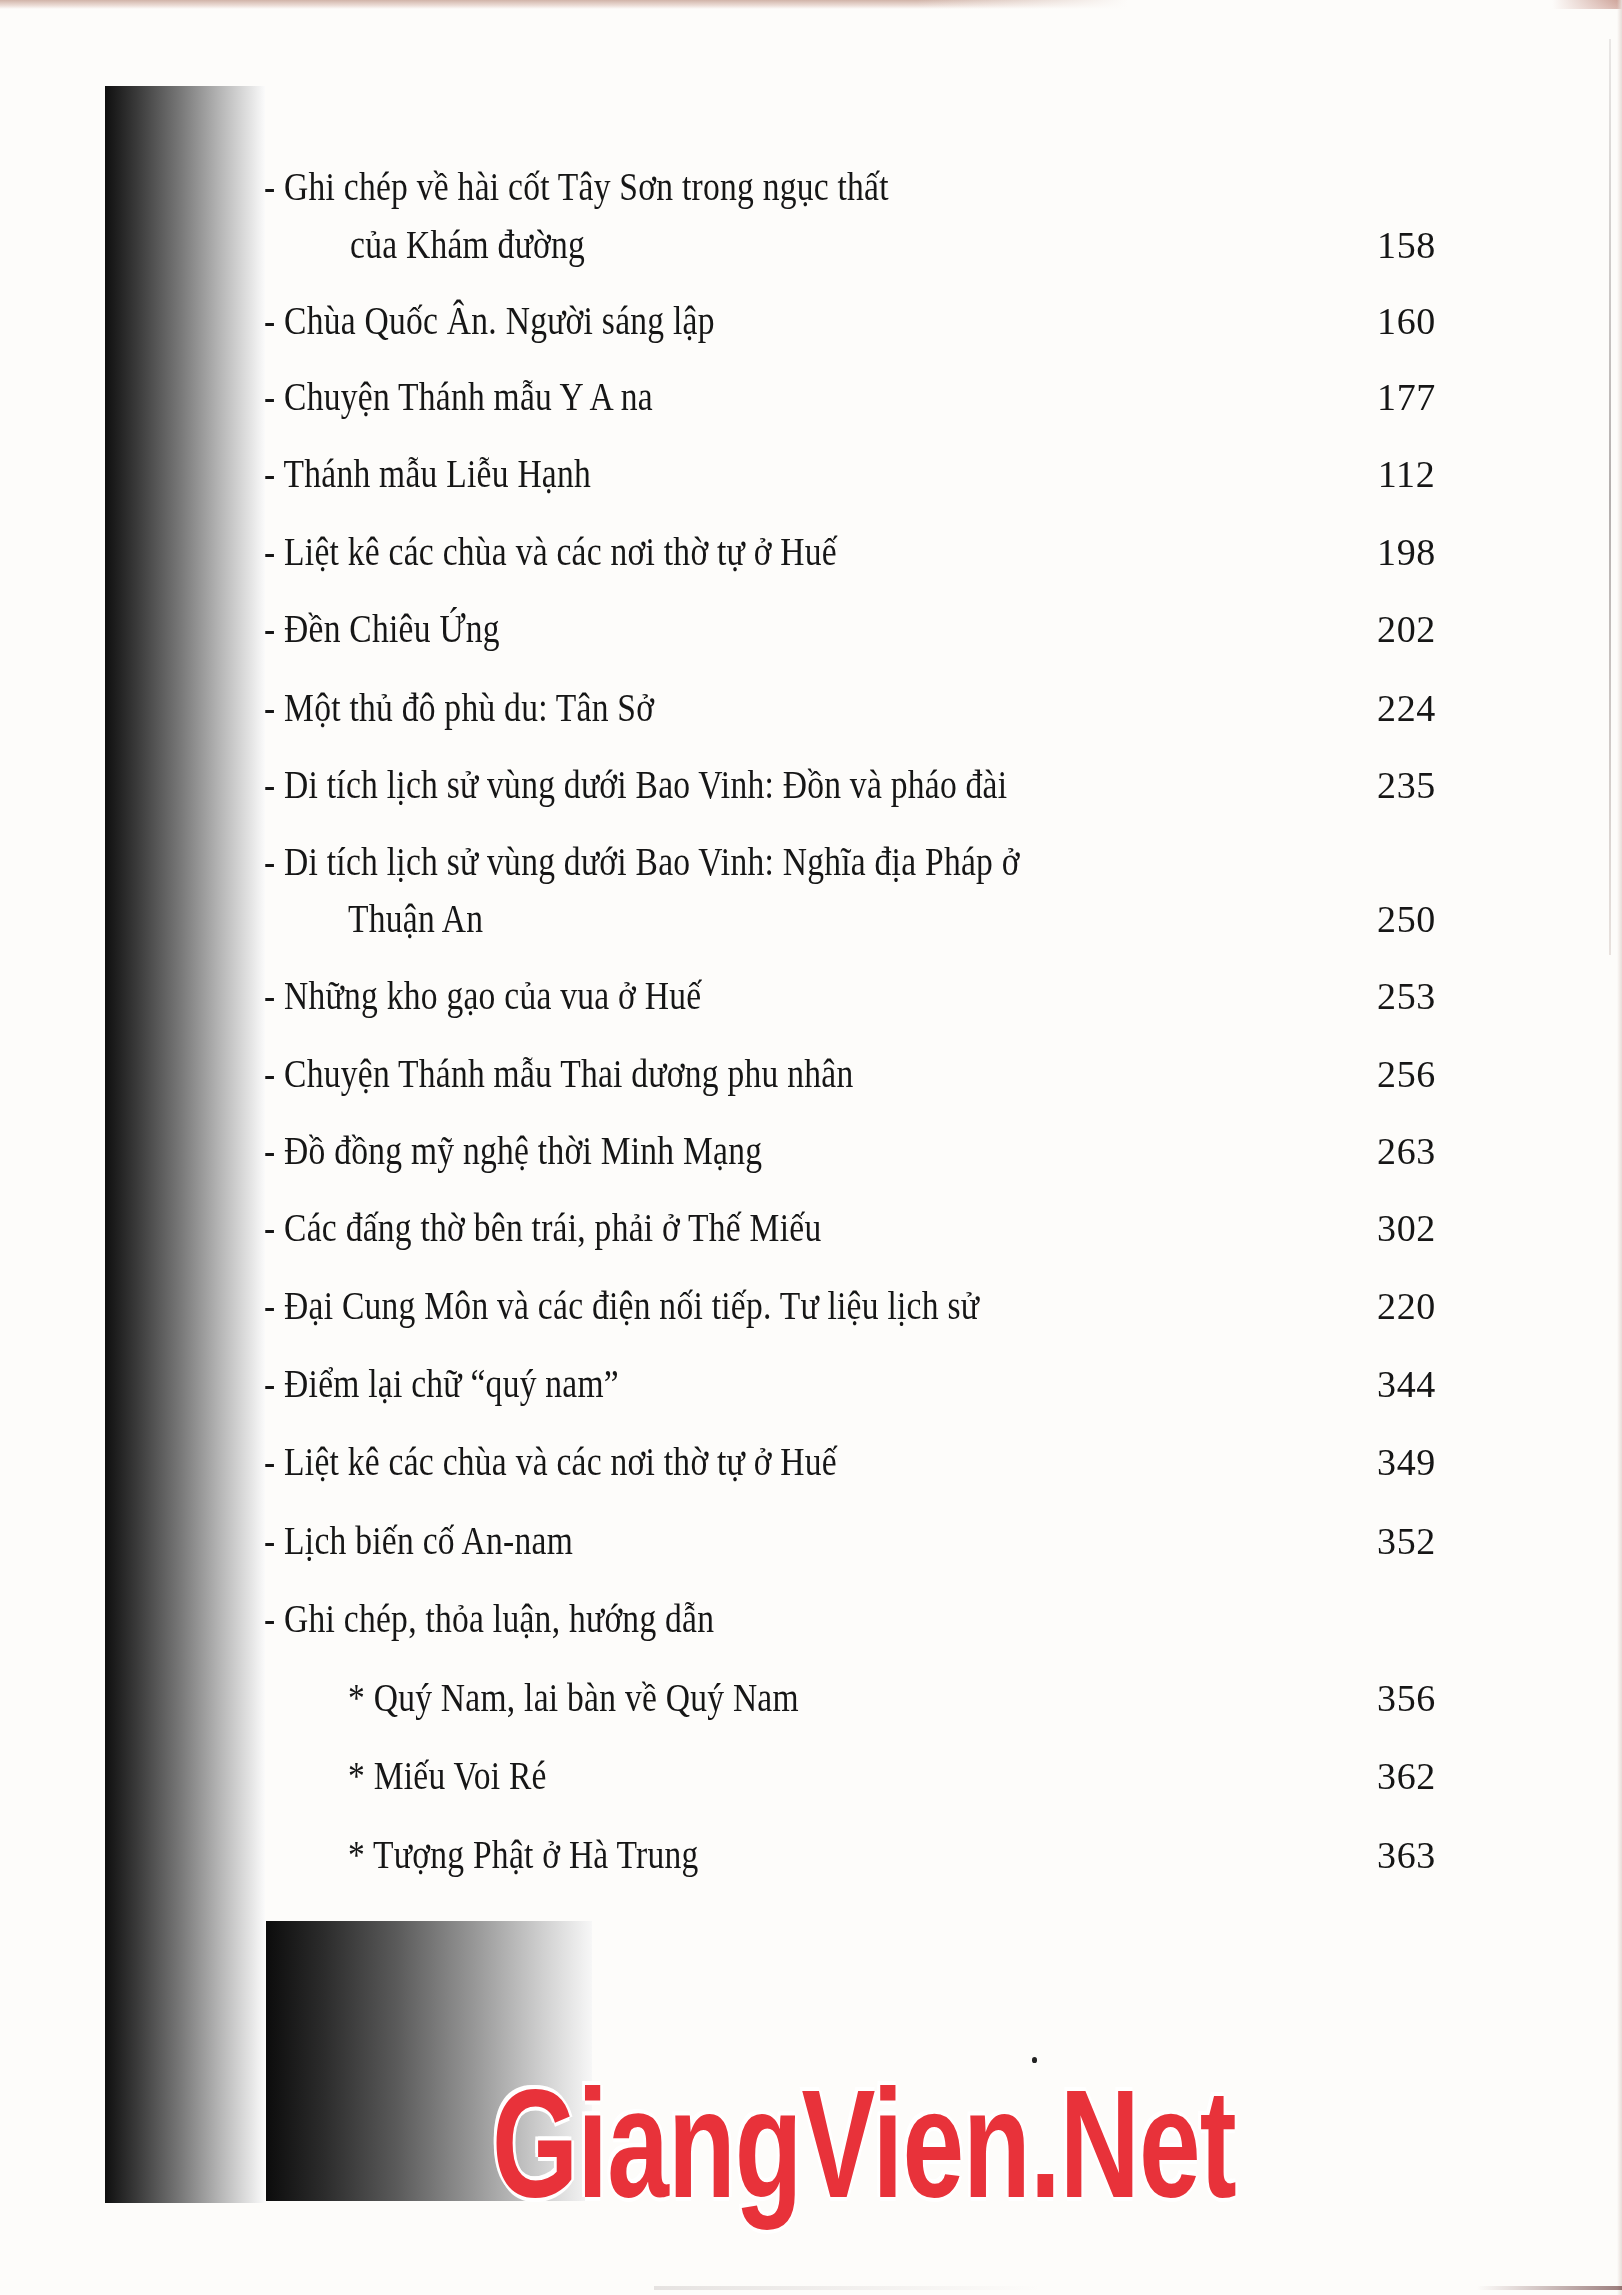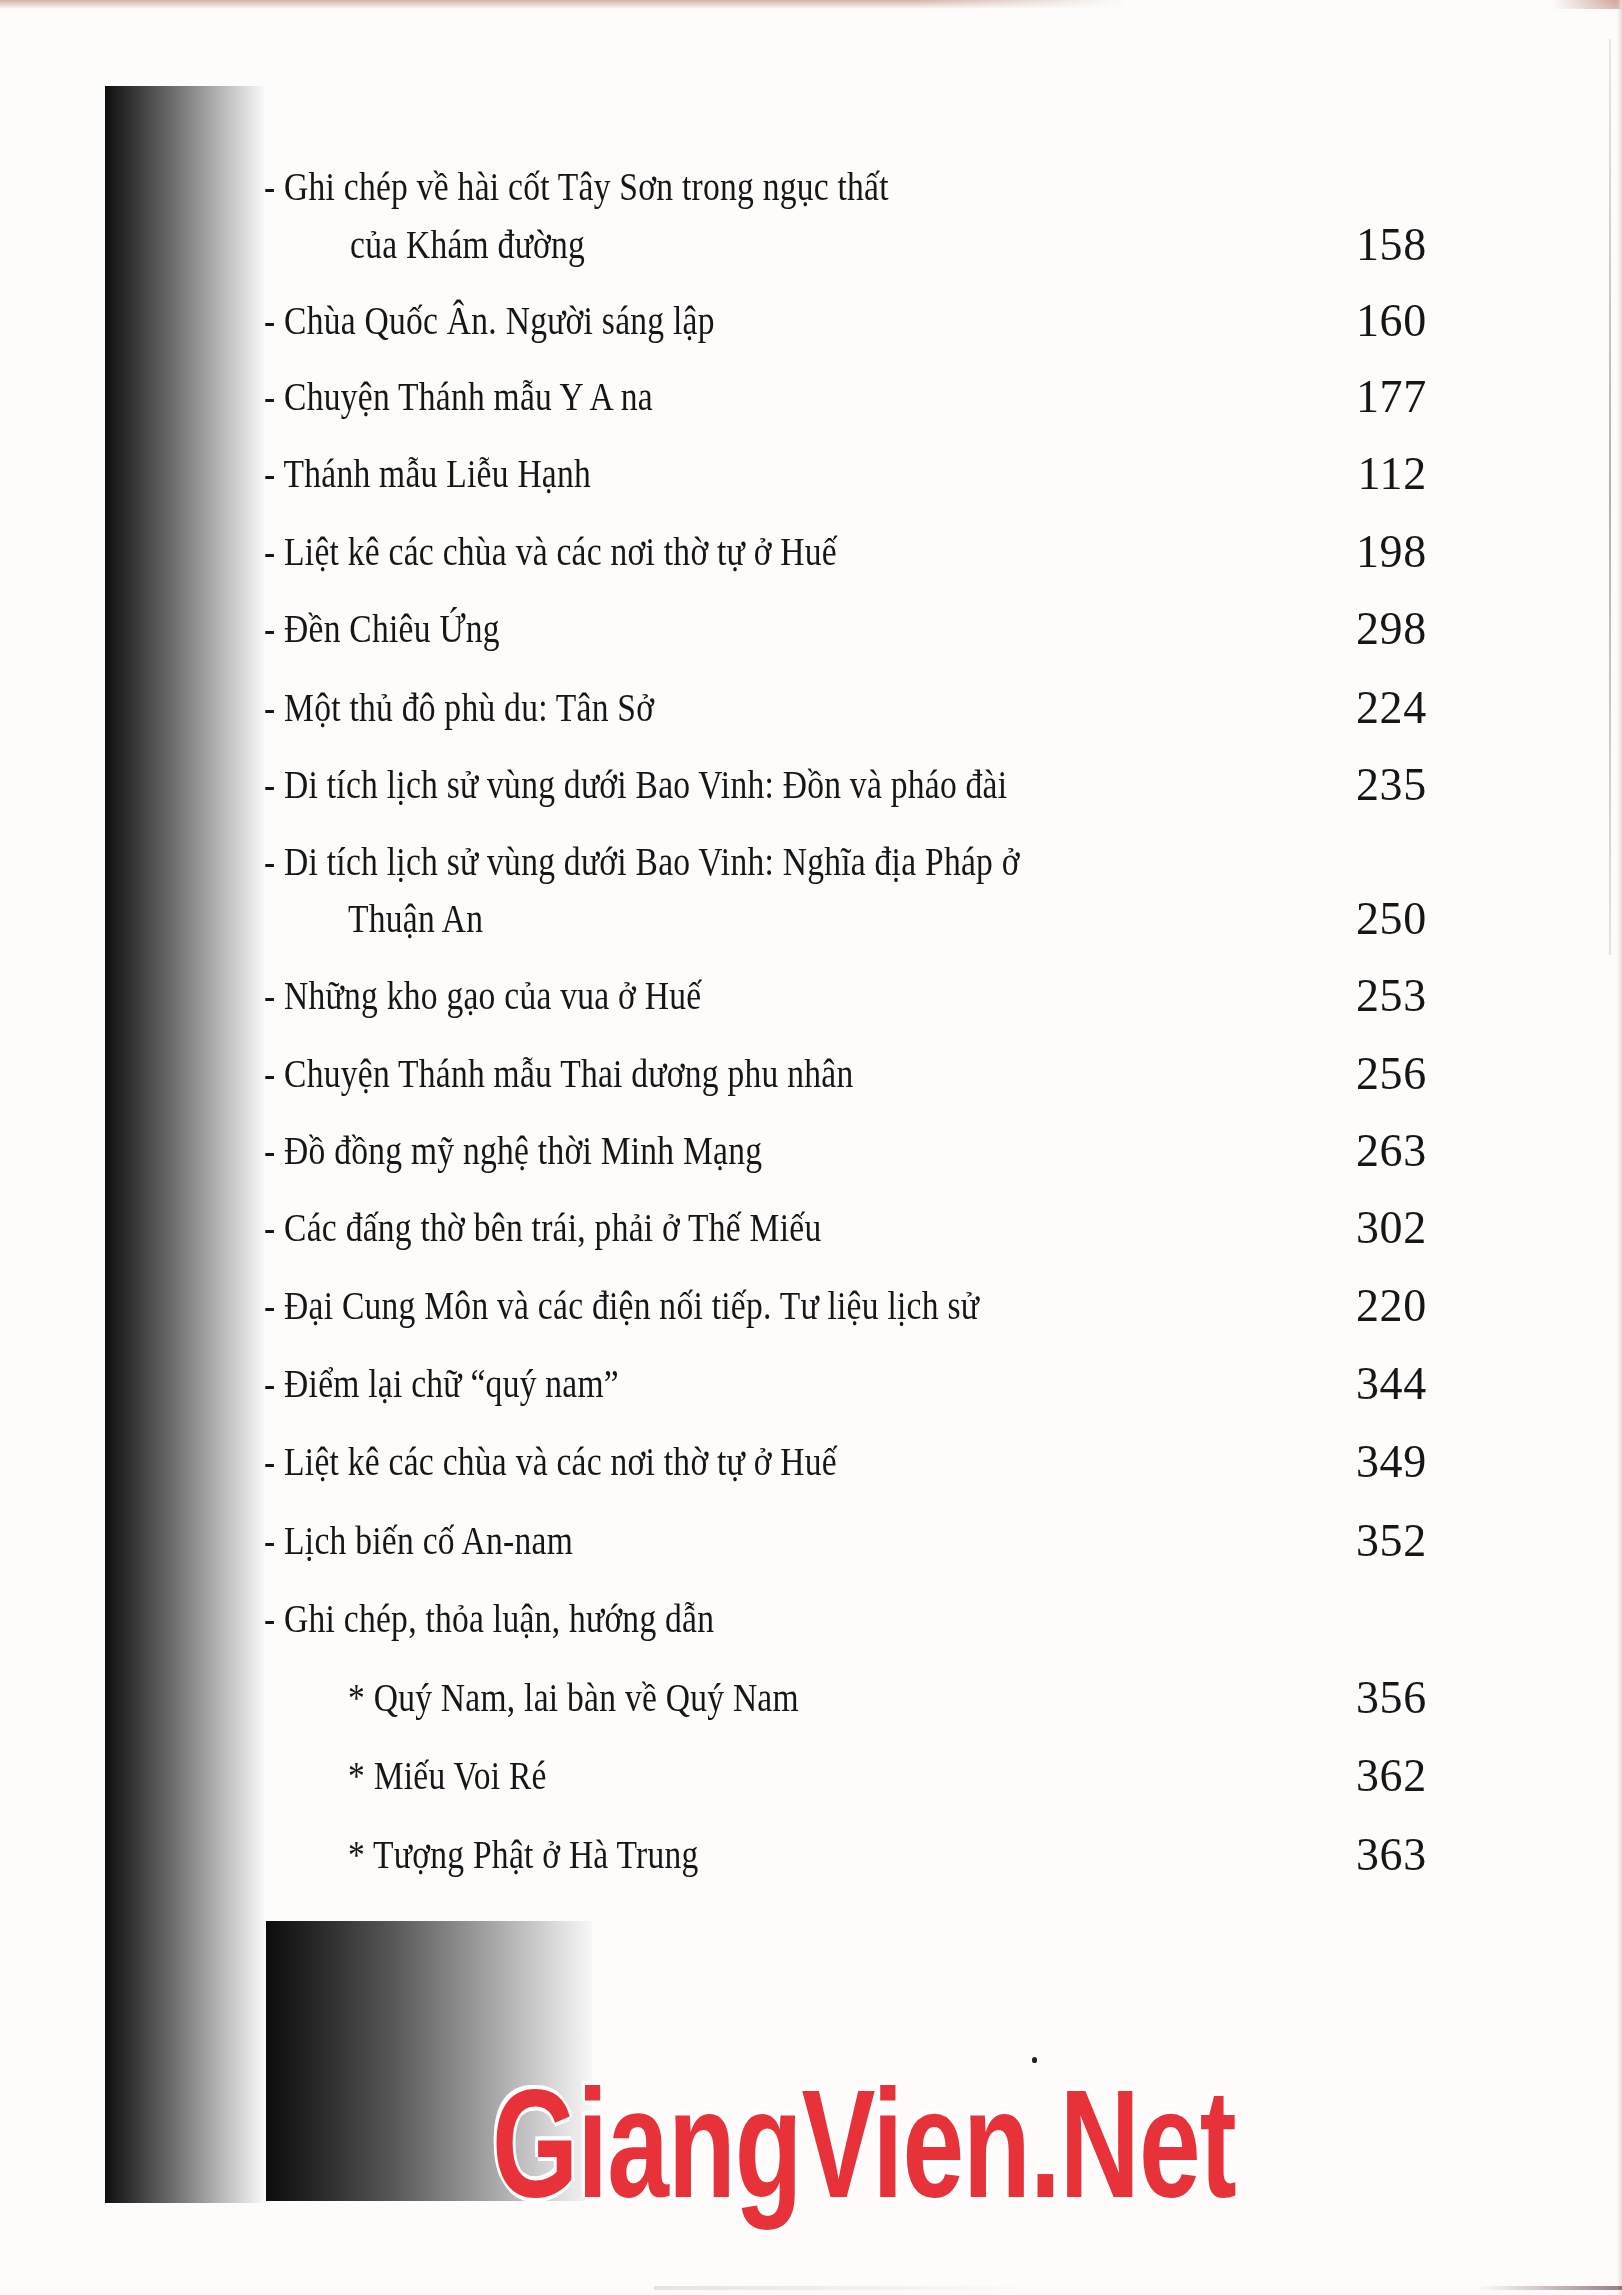--- a/index.html
+++ b/index.html
@@ -67,25 +67,25 @@
     position: absolute;
     font-size: 39px;
     line-height: 46px;
     white-space: nowrap;
     transform: scaleX(0.86);
     transform-origin: left center;
     letter-spacing: 0.3px;
   }
   .page-num {
     position: absolute;
-    font-size: 46px;
+    font-size: 38px;
     line-height: 46px;
     width: 131px;
-    text-align: right;
-    left: 1296px;
+    text-align: center;
+    left: 1341px;
     letter-spacing: 0.7px;
   }
   .watermark {
     position: absolute;
     left: 492px; top: 2067px;
     font-family: "Liberation Sans", "DejaVu Sans", sans-serif;
     font-weight: bold;
     font-size: 154px;
     line-height: 154px;
     color: #e8323a;
@@ -128,21 +128,21 @@
   <div class="line" style="left:264px; top:374px;">- Chuyện Thánh mẫu Y A na</div>
   <div class="page-num" style="top:374px;">177</div>
 
   <div class="line" style="left:264px; top:451px;">- Thánh mẫu Liễu Hạnh</div>
   <div class="page-num" style="top:451px;">112</div>
 
   <div class="line" style="left:264px; top:529px;">- Liệt kê các chùa và các nơi thờ tự ở Huế</div>
   <div class="page-num" style="top:529px;">198</div>
 
   <div class="line" style="left:264px; top:606px;">- Đền Chiêu Ứng</div>
-  <div class="page-num" style="top:606px;">298</div>
+  <div class="page-num" style="top:606px;">202</div>
 
   <div class="line" style="left:264px; top:685px;">- Một thủ đô phù du: Tân Sở</div>
   <div class="page-num" style="top:685px;">224</div>
 
   <div class="line" style="left:264px; top:762px;">- Di tích lịch sử vùng dưới Bao Vinh: Đồn và pháo đài</div>
   <div class="page-num" style="top:762px;">235</div>
 
   <div class="line" style="left:264px; top:839px;">- Di tích lịch sử vùng dưới Bao Vinh: Nghĩa địa Pháp ở</div>
   <div class="line" style="left:348px; top:896px;">Thuận An</div>
   <div class="page-num" style="top:896px;">250</div>

